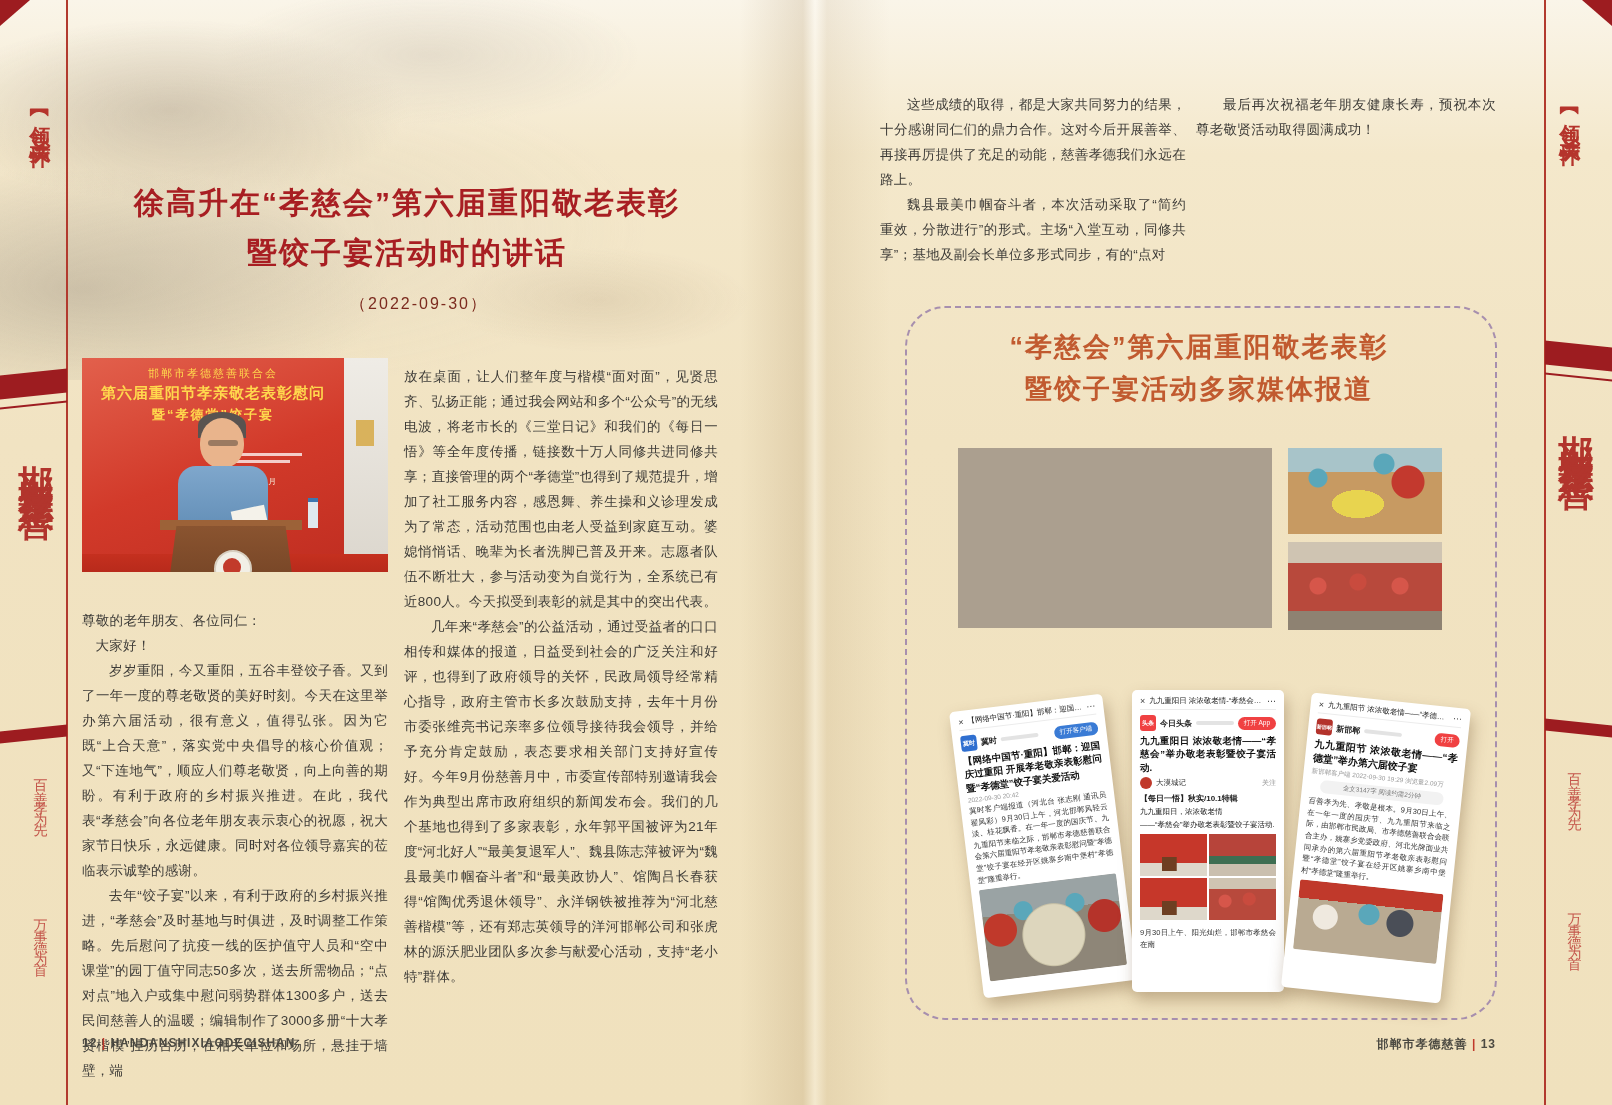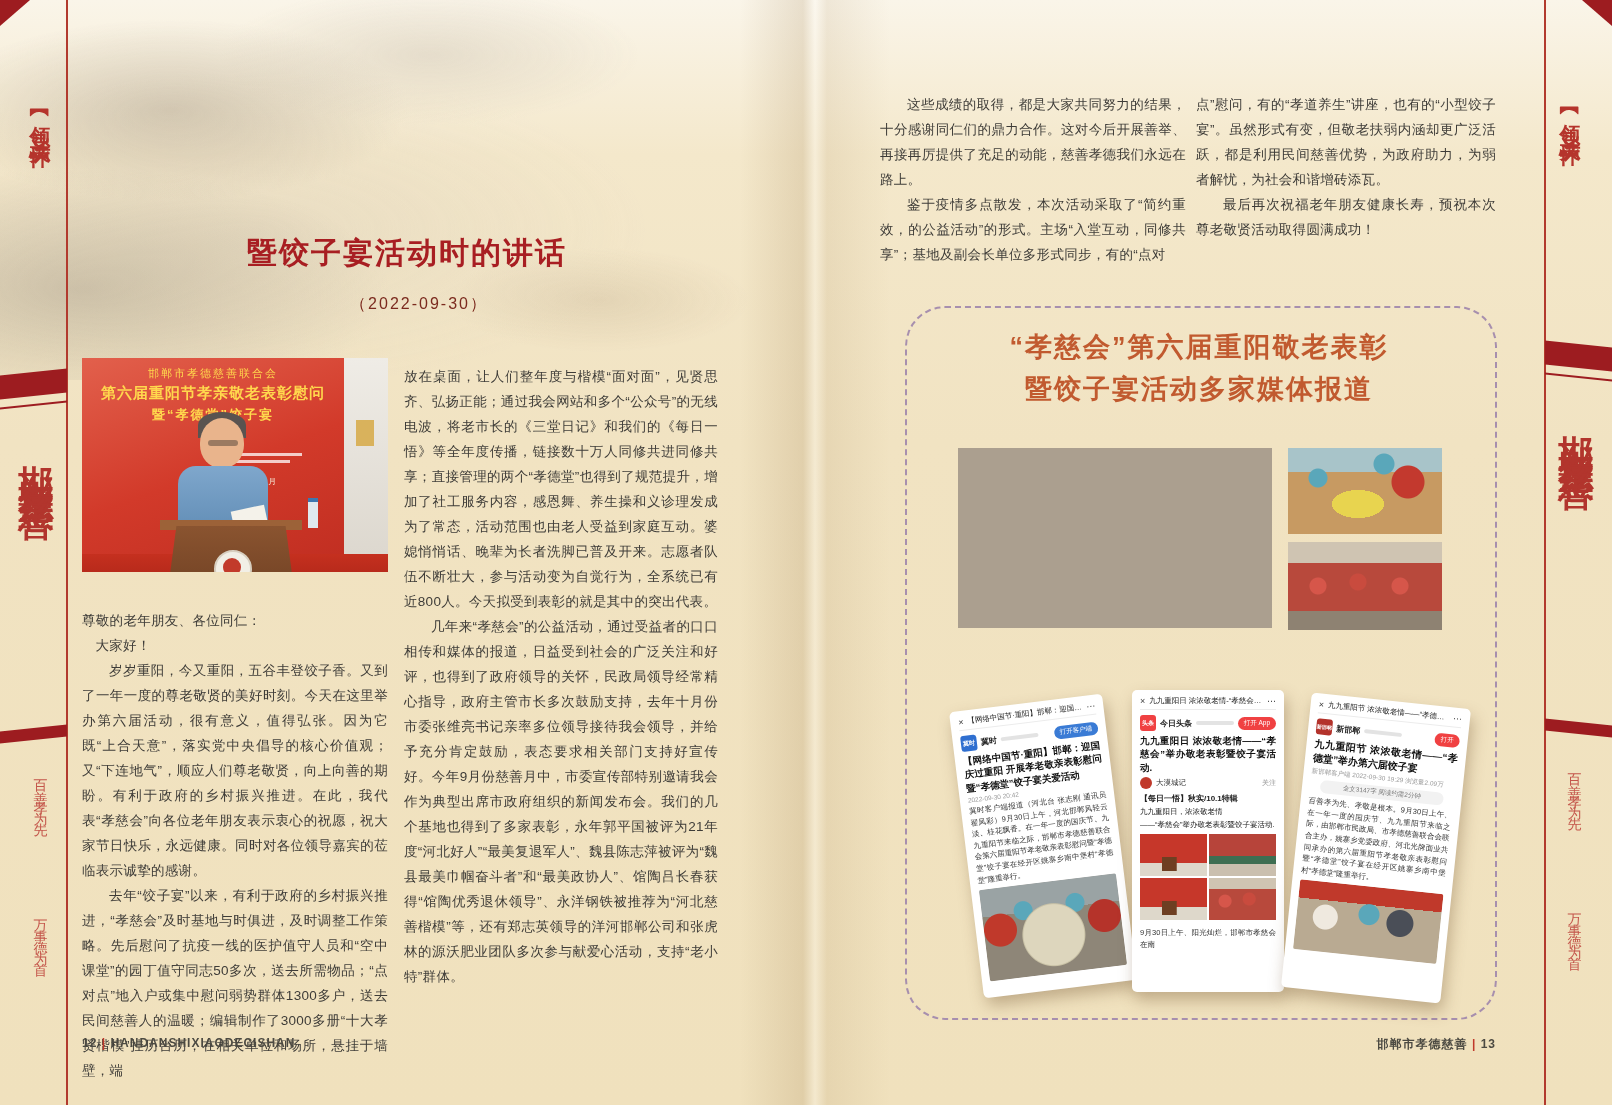--- a/index.html
+++ b/index.html
@@ -164,20 +164,21 @@
 
   <div class="abs vline" style="left:1544px;top:0;"></div>
   <div class="abs v-label" style="left:1556px;top:100px;">【领导关怀】</div>
   <div class="abs band skR" style="left:1545px;top:344px;height:24px;"></div>
   <div class="abs bandline skR" style="left:1545px;top:376px;"></div>
   <div class="abs callig" style="left:1552px;top:408px;">邯郸市孝德慈善</div>
   <div class="abs band skR" style="left:1545px;top:722px;height:12px;"></div>
   <div class="abs motto" style="left:1566px;top:762px;">百善孝为先</div>
   <div class="abs motto" style="left:1566px;top:902px;">万事德为首</div>
 
+  <div class="abs main-title" style="left:92px;top:178px;">徐高升在“孝慈会”第六届重阳敬老表彰</div>
   <div class="abs main-title" style="left:92px;top:228px;">暨饺子宴活动时的讲话</div>
   <div class="abs date-line" style="left:104px;top:294px;">（2022-09-30）</div>
 
   <div class="abs photo">
     <div class="abs ph-backdrop"></div>
     <div class="abs ph-wall"></div>
     <div class="abs ph-plaque"></div>
     <div class="abs ph-banner">
       <div class="ph-b1">邯郸市孝德慈善联合会</div>
       <div class="ph-b2">第六届重阳节孝亲敬老表彰慰问</div>
@@ -212,24 +213,23 @@
   </div>
 
   <div class="abs footer" style="left:82px;top:1036px;">
     <span>12</span>
     <span class="red-sep">|</span>
     <span>HANDANSHIXIAODECISHAN</span>
   </div>
 
   <div class="abs body-txt" style="left:880px;top:92px;width:306px;">
     <p class="ind2">这些成绩的取得，都是大家共同努力的结果，十分感谢同仁们的鼎力合作。这对今后开展善举、再接再厉提供了充足的动能，慈善孝德我们永远在路上。</p>
-    <p class="ind2">鉴于疫情多点散发，本次活动采取了“简约重效，的公益活动”的形式。主场“入堂互动，同修共享”；基地及副会长单位多形式同步，有的“点对</p>
+    <p class="ind2">魏县最美巾帼奋斗者，本次活动采取了“简约重效，分散进行”的形式。主场“入堂互动，同修共享”；基地及副会长单位多形式同步，有的“点对</p>
   </div>
   <div class="abs body-txt" style="left:1196px;top:92px;width:300px;">
-    <p>点”慰问，有的“孝道养生”讲座，也有的“小型饺子宴”。虽然形式有变，但敬老扶弱内涵却更广泛活跃，都是利用民间慈善优势，为政府助力，为弱者解忧，为社会和谐增砖添瓦。</p>
     <p class="ind2">最后再次祝福老年朋友健康长寿，预祝本次尊老敬贤活动取得圆满成功！</p>
   </div>
 
   <div class="abs dash-box"></div>
   <div class="abs box-title" style="left:905px;top:326px;">“孝慈会”第六届重阳敬老表彰</div>
   <div class="abs box-title" style="left:905px;top:368px;">暨饺子宴活动多家媒体报道</div>
 
   <div class="abs scene scene-main"></div>
   <div class="abs scene scene-sideA"></div>
   <div class="abs scene scene-sideB"></div>

